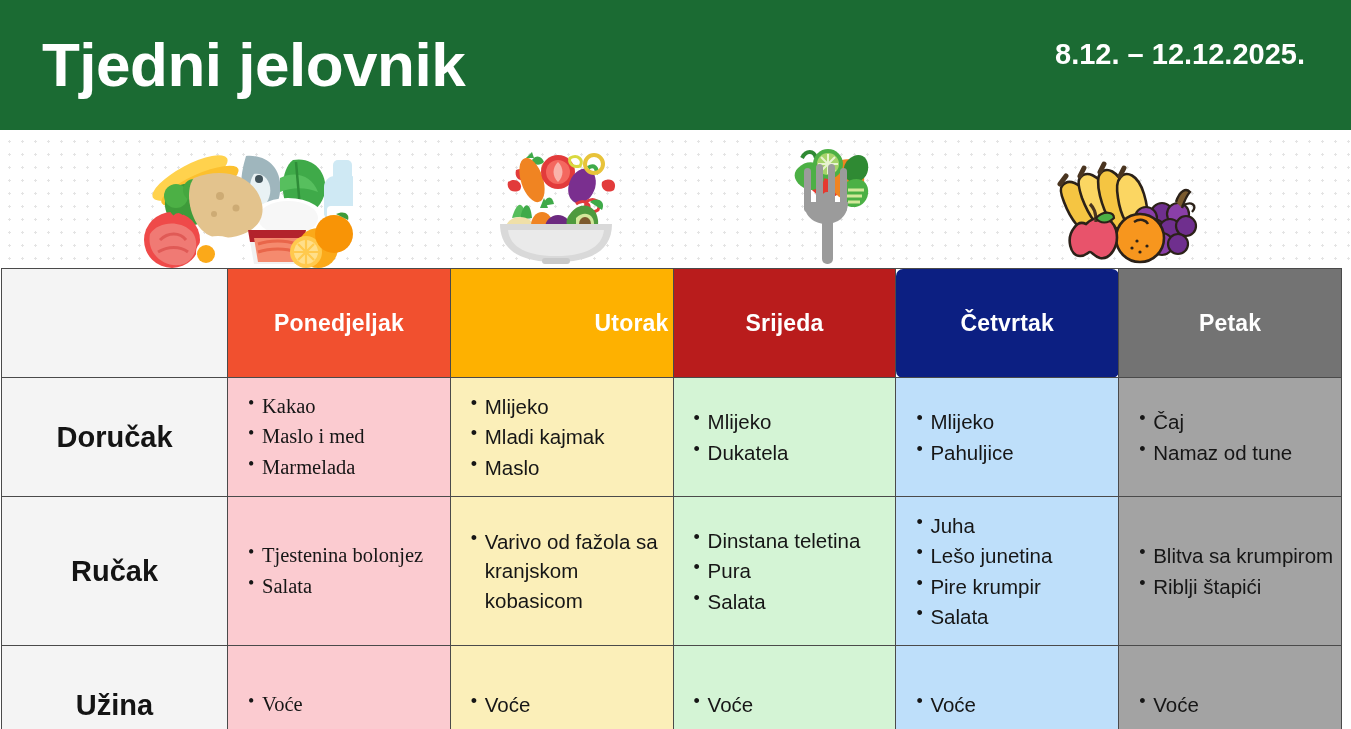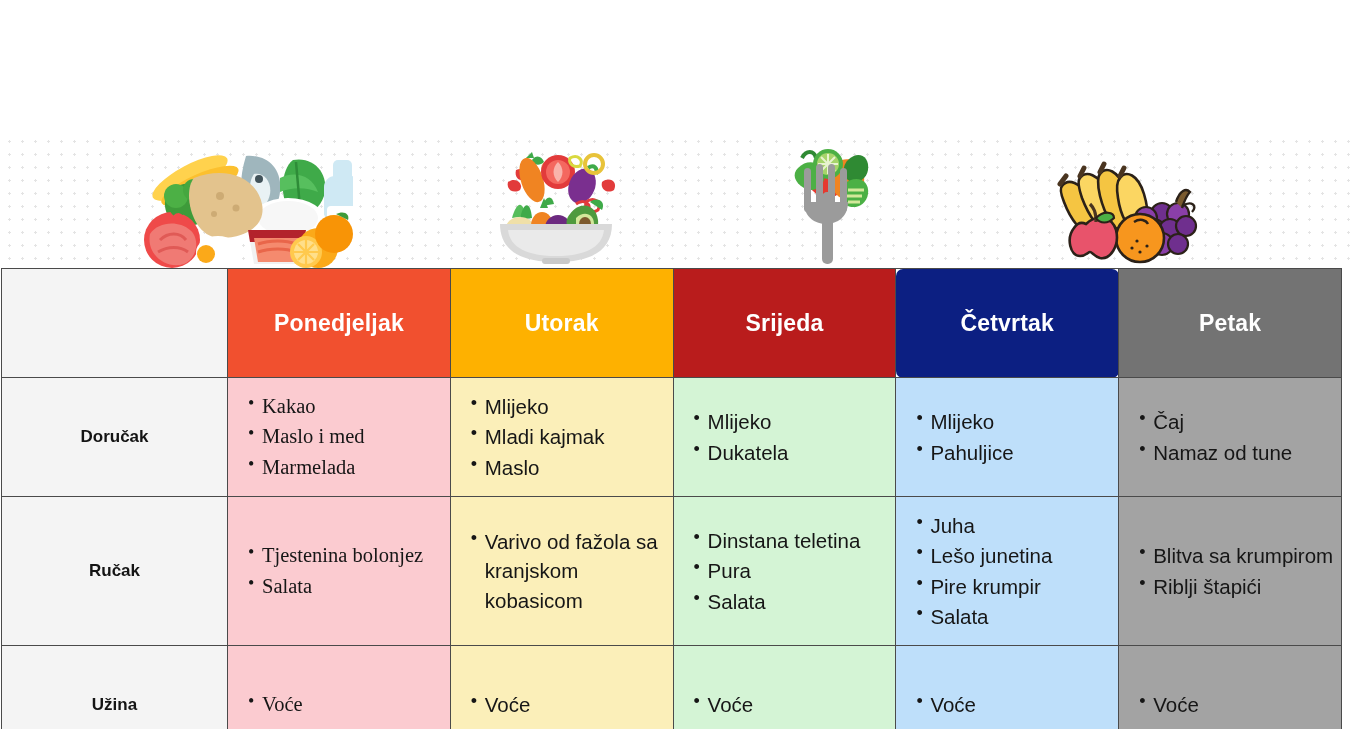--- a/index.html
+++ b/index.html
@@ -96,30 +96,30 @@
   }
   .hdr-day {
     height: 100px;
     text-align: center;
     color: #ffffff;
     font-size: 23px;
     font-weight: bold;
     letter-spacing: 0.2px;
   }
   .hdr-mon { background: #f1502f; }
-  .hdr-tue { background: #feb100; }
+  .hdr-tue { background: #feb100; text-align: right; }
   .hdr-wed { background: #b91c1c; }
   .hdr-thu { background: #0c1f82; border-radius: 7px; }
   .hdr-fri { background: #737373; }
 
   
   .row-label {
     background: #f4f4f4;
     text-align: center;
-    font-size: 17px;
+    font-size: 29px;
     font-weight: bold;
     color: #141414;
   }
 
   
   .cell {
     padding: 10px 14px 10px 22px;
   }
   .cell-mon { background: #fbcbd0; font-family: Liberation Serif, serif; }
   .cell-tue { background: #fbefb9; }
@@ -151,20 +151,24 @@
 
   .r-breakfast td { height: 110px; }
   .r-lunch td     { height: 140px; }
   .r-snack td     { height: 110px; }
 </style>
 </head>
 <body>
 
 <div class="page">
 
+  <div class="banner">
+    <div class="banner-title">Tjedni jelovnik</div>
+    <div class="banner-date">8.12. – 12.12.2025.</div>
+  </div>
 
   <div class="illustration-band">
 
     <div class="illu" style="left:128px; bottom:0;">
       <svg width="225" height="120" viewBox="0 0 225 120">
         <ellipse cx="62" cy="30" rx="42" ry="13" fill="#ffd24d" transform="rotate(-28 62 30)"></ellipse>
         <ellipse cx="72" cy="38" rx="42" ry="12" fill="#fcc02e" transform="rotate(-24 72 38)"></ellipse>
         <path d="M118 8 C140 6 155 22 152 44 C150 62 138 74 126 70 C114 66 108 40 118 8 Z" fill="#9fb6bd"></path>
         <path d="M126 26 C136 24 144 34 142 46 C140 57 132 62 126 58 C120 54 120 34 126 26 Z" fill="#e9f2f4"></path>
         <circle cx="131" cy="31" r="4" fill="#42535a"></circle>

